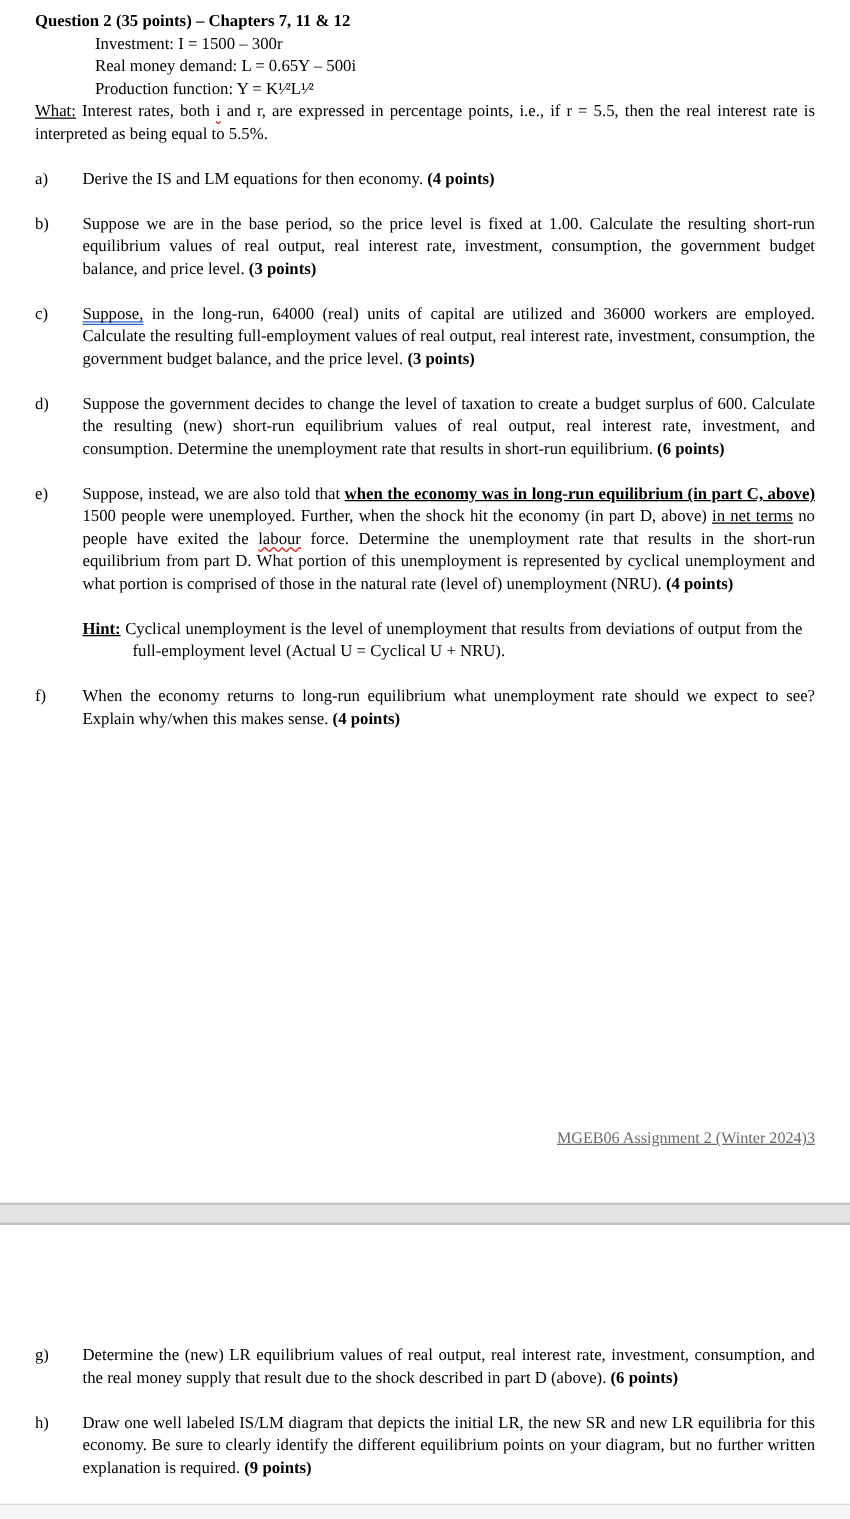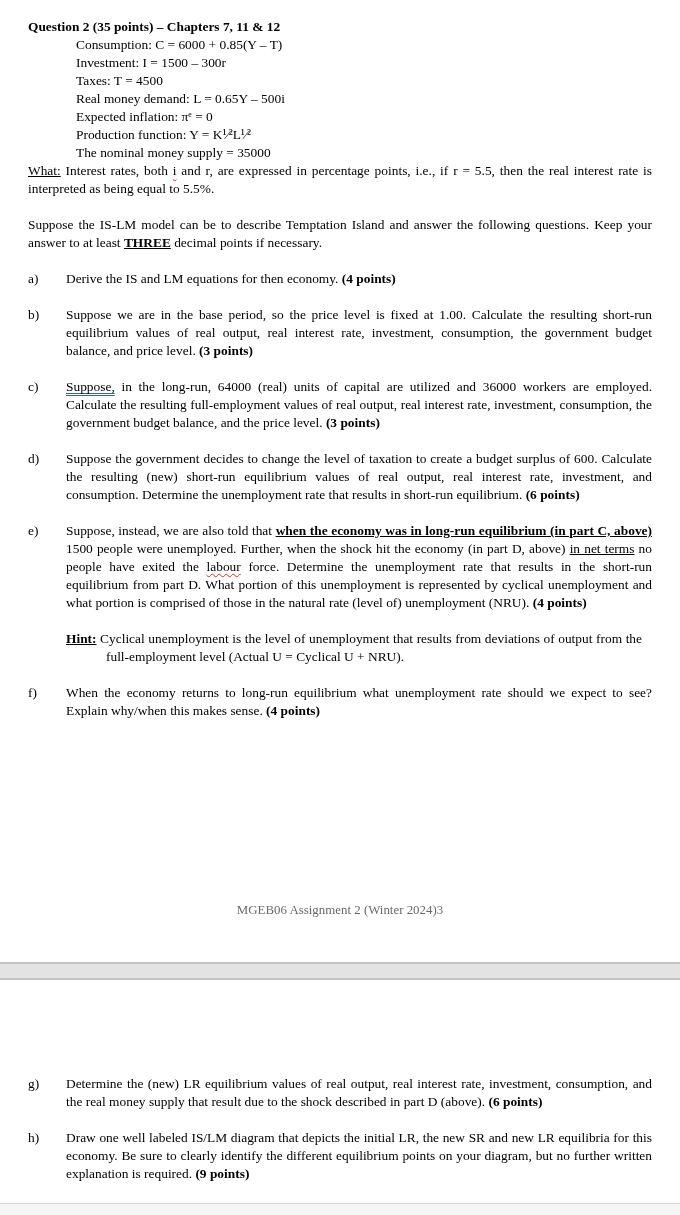--- a/index.html
+++ b/index.html
@@ -10,21 +10,21 @@
     line-height: 18px;
     color: var(--text, #000000);
   }
   .viewport {
     width: 680px; height: 1215px;
     position: relative; overflow: hidden;
     background: var(--page-background, #ffffff);
     margin: 0 auto;
   }
   .page { background: var(--page-background, #ffffff); }
-  .page1 { height: 962px; padding: 18px 28px 0 28px; position: relative; }
+  .page1 { height: 962px; padding: 8px 28px 0 28px; position: relative; }
   .page2 { height: 235px; padding: 95px 28px 0 28px; position: relative; }
   .title { font-weight: bold; }
   .equations { margin-left: 48px; }
   .justify { text-align: justify; }
   .gap-top { margin-top: 18px; }
   .item { display: flex; margin-top: 18px; }
   .item.first { margin-top: 0; }
   .item-label { width: 38px; flex: none; }
   .item-body { flex: 1; text-align: justify; }
   .hint { margin-top: 18px; margin-left: 78px; text-indent: -40px; text-align: justify; margin-right: 10px; }
@@ -39,23 +39,24 @@
   }
   .spell {
     text-decoration: underline wavy;
     text-decoration-color: var(--spell-check-red, #d93025);
     text-decoration-thickness: 1px;
     text-decoration-skip-ink: none;
     text-underline-offset: 2px;
   }
   .footer {
     position: absolute; left: 28px; right: 28px; top: 901px;
-    display: flex; justify-content: center;
+    display: flex; justify-content: flex-end;
     color: var(--footer-text, #6a6a6a);
     font-size: 12.9px;
+    text-decoration: underline;
   }
   .page-break {
     height: 18px;
     background: var(--page-break-fill, #e3e3e3);
     border-top: 2px solid var(--page-break-border, #c2c2c2);
     border-bottom: 2px solid var(--page-break-border, #c2c2c2);
   }
   .bottom-strip {
     position: absolute; left: 0; right: 0; bottom: 0; height: 12px;
     background: #f6f6f6;
@@ -66,32 +67,27 @@
 <body>
 
 <div class="viewport">
 
   <section class="page page1">
 
     <p class="title">Question 2 (35 points) – Chapters 7, 11 &amp; 12</p>
 
 
     <div class="equations">
-      <div>Consumption: C = 6000 + 0.85(Y – T)</div>
       <div>Investment: I = 1500 – 300r</div>
-      <div>Taxes: T = 4500</div>
       <div>Real money demand: L = 0.65Y – 500i</div>
-      <div>Expected inflation: πᵉ = 0</div>
       <div>Production function: Y = K¹⁄²L¹⁄²</div>
-      <div>The nominal money supply = 35000</div>
     </div>
 
     <p class="justify"><span class="u">What:</span><span>  Interest rates, both </span><span class="spell">i</span><span> and r, are expressed in percentage points, i.e., if r = 5.5, then the real interest rate is interpreted as being equal to 5.5%.</span></p>
 
-    <p class="justify gap-top"><span>Suppose the IS-LM model can be to describe Temptation Island and answer the following questions.  Keep your answer to at least </span><span class="bu">THREE</span><span> decimal points if necessary.</span></p>
 
     <div class="item">
       <span class="item-label">a)</span>
       <div class="item-body"><span>Derive the IS and LM equations for then economy.  </span><span class="b">(4 points)</span></div>
     </div>
 
     <div class="item">
       <span class="item-label">b)</span>
       <div class="item-body"><span>Suppose we are in the base period, so the price level is fixed at 1.00. Calculate the resulting short-run equilibrium values of real output, real interest rate, investment, consumption, the government budget balance, and price level.  </span><span class="b">(3 points)</span></div>
     </div>

